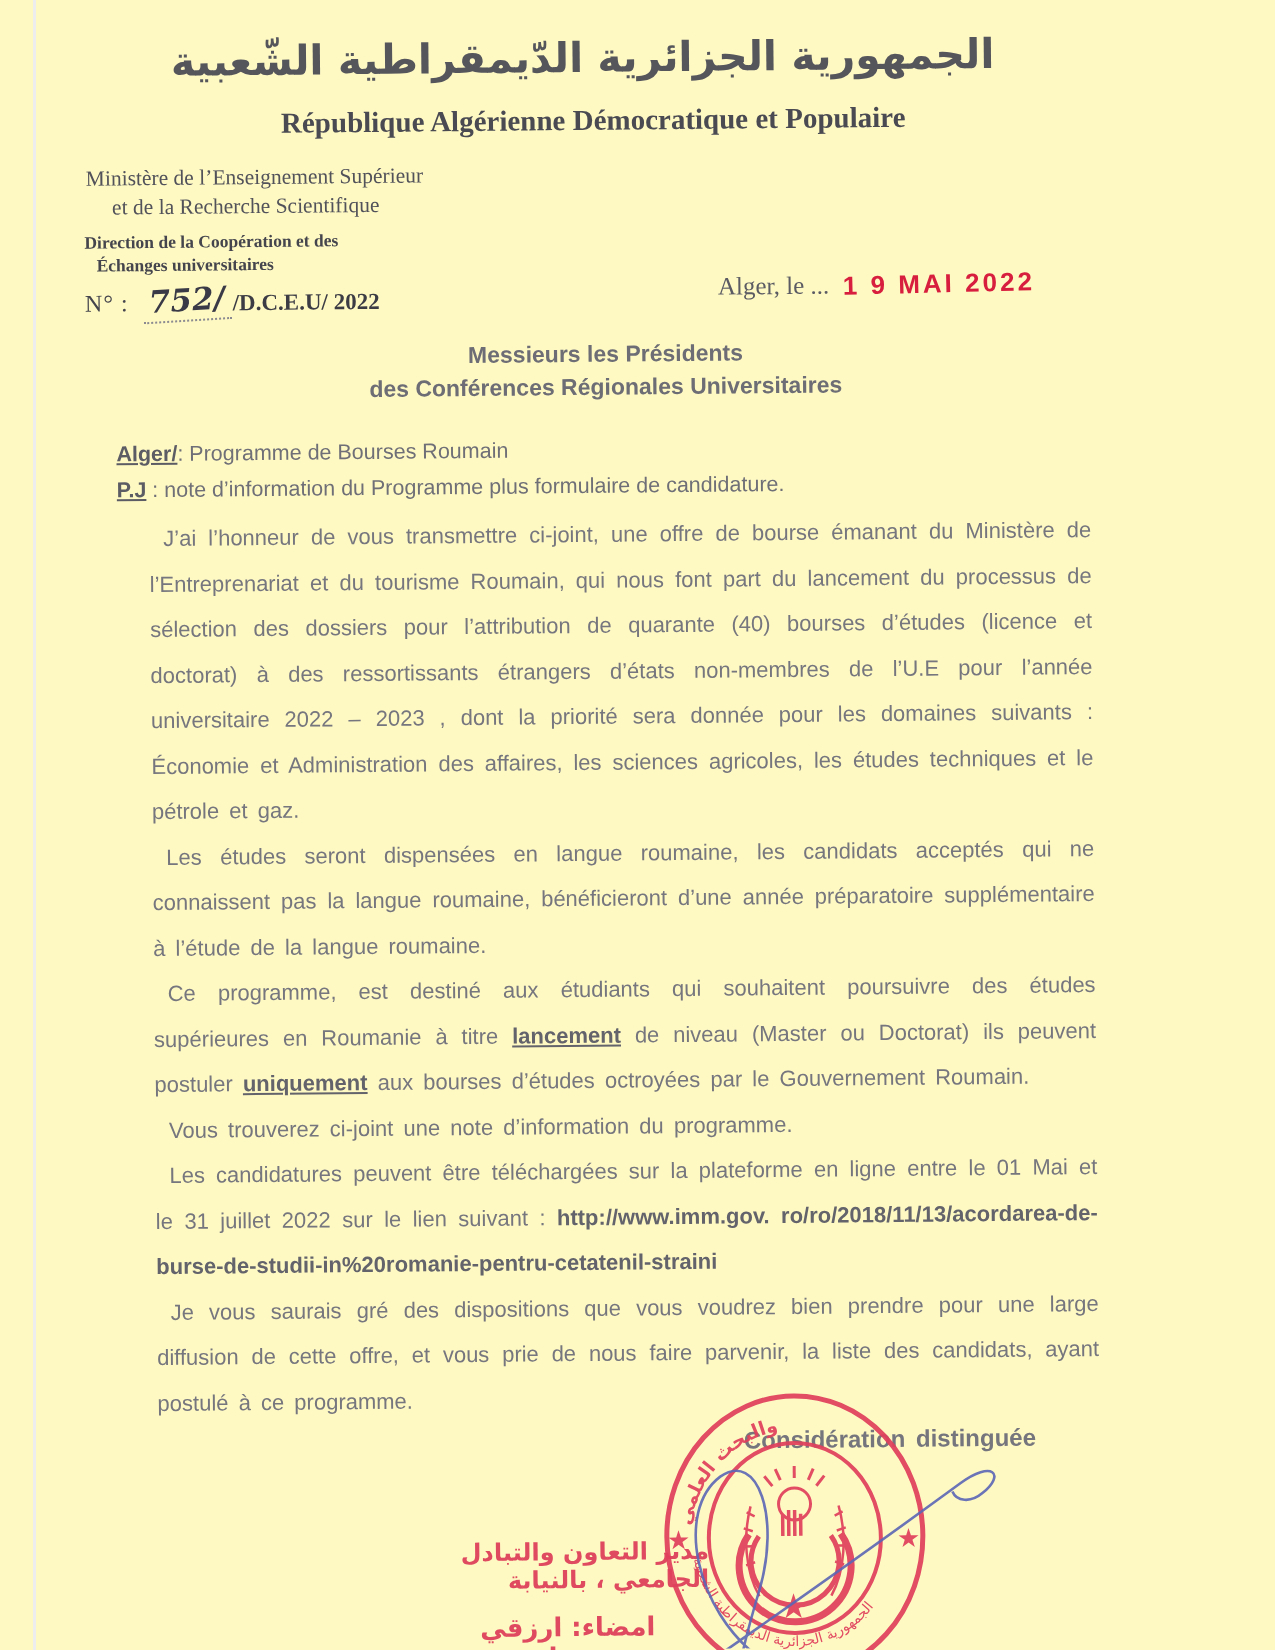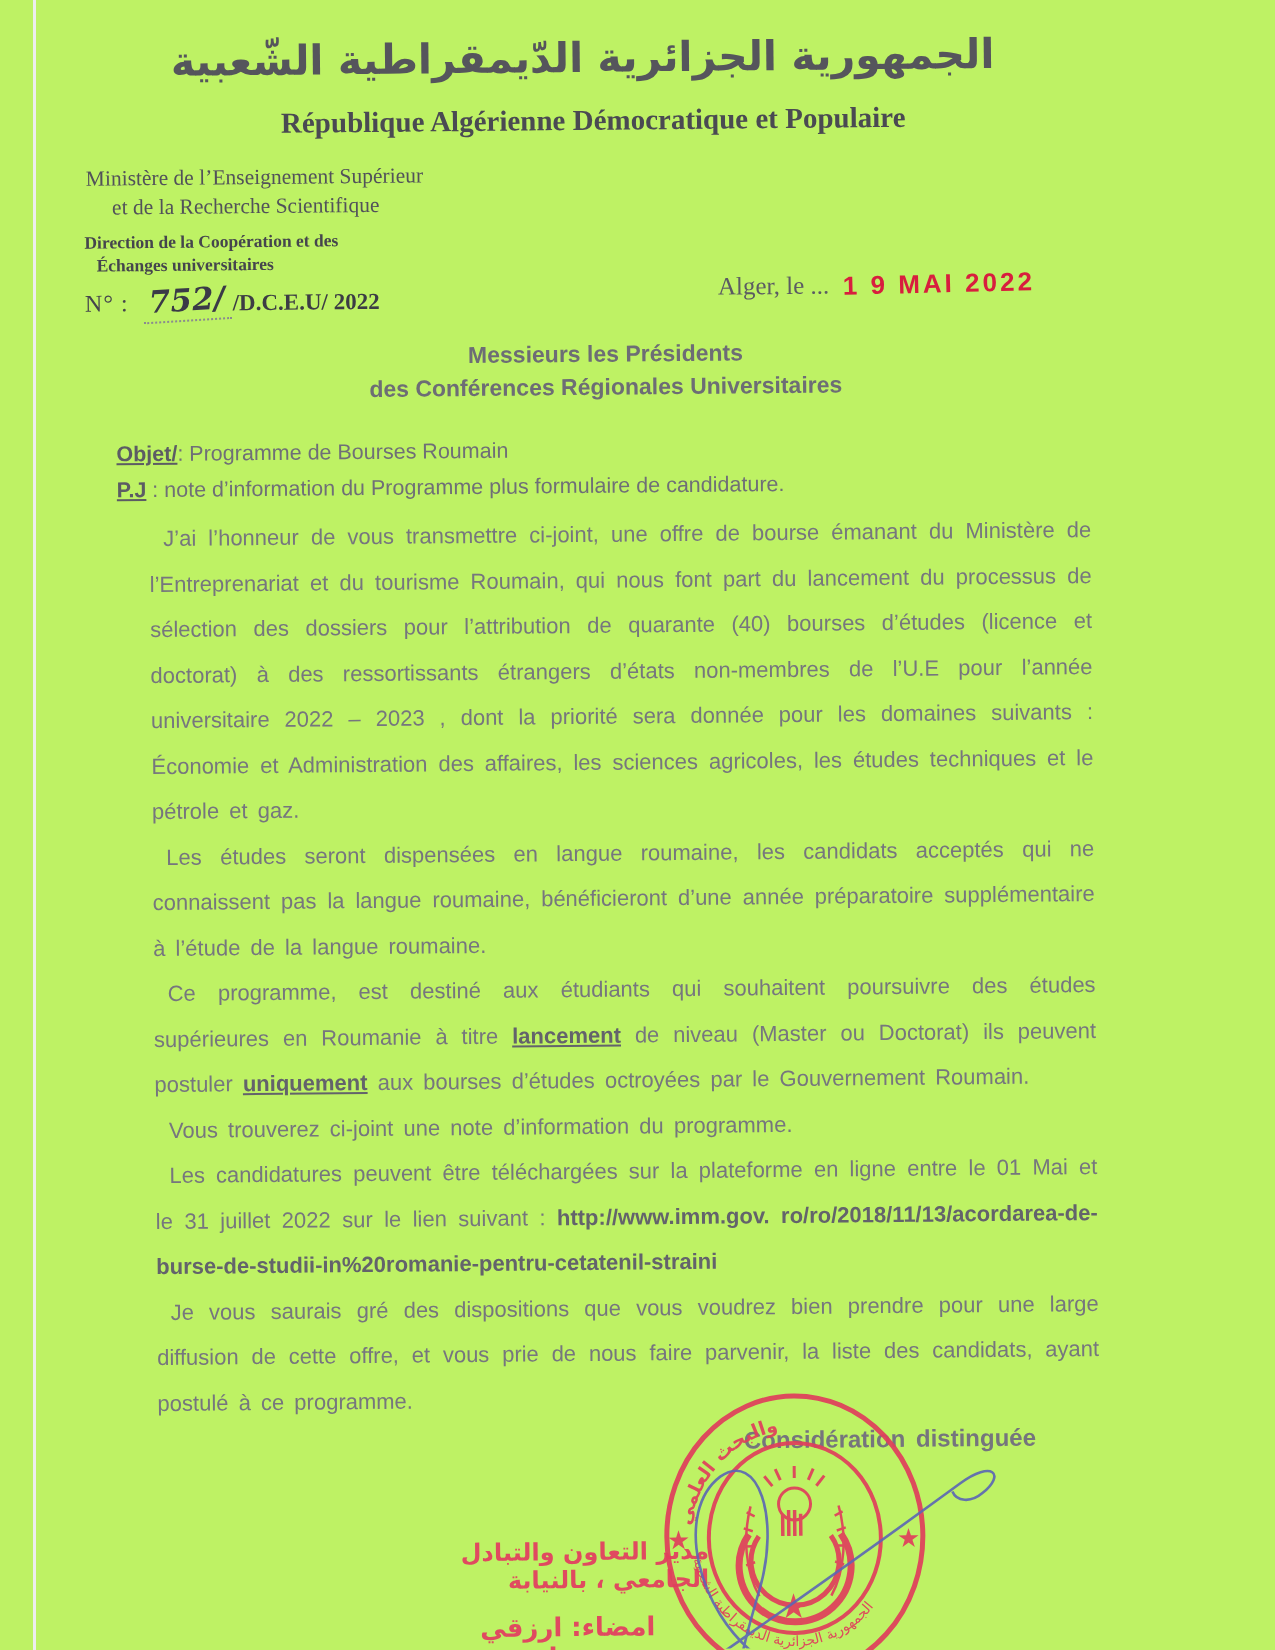--- a/index.html
+++ b/index.html
@@ -1,19 +1,19 @@
 <!DOCTYPE html>
 <html><head>
 <meta charset="utf-8">
 <style>
   html,body{margin:0;padding:0;}
   body{background:#e8e8e8;font-family:"Liberation Sans",sans-serif;}
   .sheet{
     position:relative;width:1275px;height:1650px;margin:0 auto;
-    background:#bef264;overflow:hidden;
+    background:#fef9c3;overflow:hidden;
   }
   .scan-edge{position:absolute;left:33px;top:0;bottom:0;width:3px;background:#ededed;}
   .tilt{position:absolute;left:0;top:0;width:1275px;height:1650px;transform:rotate(-0.55deg);transform-origin:45% 50%;}
 
   
   .arabic-title{
     position:absolute;left:0;top:34px;width:1180px;text-align:center;
     font-family:"DejaVu Sans",sans-serif;font-weight:bold;font-size:41px;color:#55555c;
     letter-spacing:1px;direction:rtl;
   }
@@ -101,21 +101,21 @@
     <div class="dateline">
       <span>Alger, le ...</span><span class="date-stamp">1 9 MAI 2022</span>
     </div>
 
     <div class="addressee">
       <div>Messieurs les Présidents</div>
       <div>des Conférences Régionales  Universitaires</div>
     </div>
 
     <div class="objet">
-      <span class="lbl">Objet/</span><span>: Programme de Bourses Roumain</span>
+      <span class="lbl">Alger/</span><span>: Programme de Bourses Roumain</span>
     </div>
     <div class="pj">
       <span class="lbl">P.J</span><span> : note d’information du Programme plus formulaire de candidature.</span>
     </div>
 
     <div class="bodytext">
         <p><span>J’ai l’honneur de vous transmettre ci-joint, une offre de bourse émanant du Ministère de l’Entreprenariat et du tourisme Roumain, qui nous font part du lancement du processus de sélection des dossiers pour l’attribution de quarante (40) bourses d’études (licence et doctorat) à des ressortissants étrangers d’états non-membres de l’U.E  pour l’année universitaire 2022 – 2023 , dont la priorité sera donnée pour  les domaines suivants : Économie et Administration des affaires, les sciences agricoles, les études techniques et le pétrole et gaz.</span></p>
         <p><span>Les études seront dispensées en langue roumaine, les candidats acceptés qui ne connaissent pas la langue roumaine, bénéficieront d’une année préparatoire supplémentaire à l’étude de la langue roumaine.</span></p>
         <p><span>Ce programme, est destiné aux étudiants qui souhaitent poursuivre des études supérieures en Roumanie à titre </span><span class="bu">lancement</span><span> de niveau (Master ou Doctorat) ils peuvent    postuler </span><span class="bu">uniquement</span><span>   aux bourses d’études octroyées par le Gouvernement Roumain.</span></p>
         <p><span>Vous trouverez ci-joint une note d’information du programme.</span></p>

